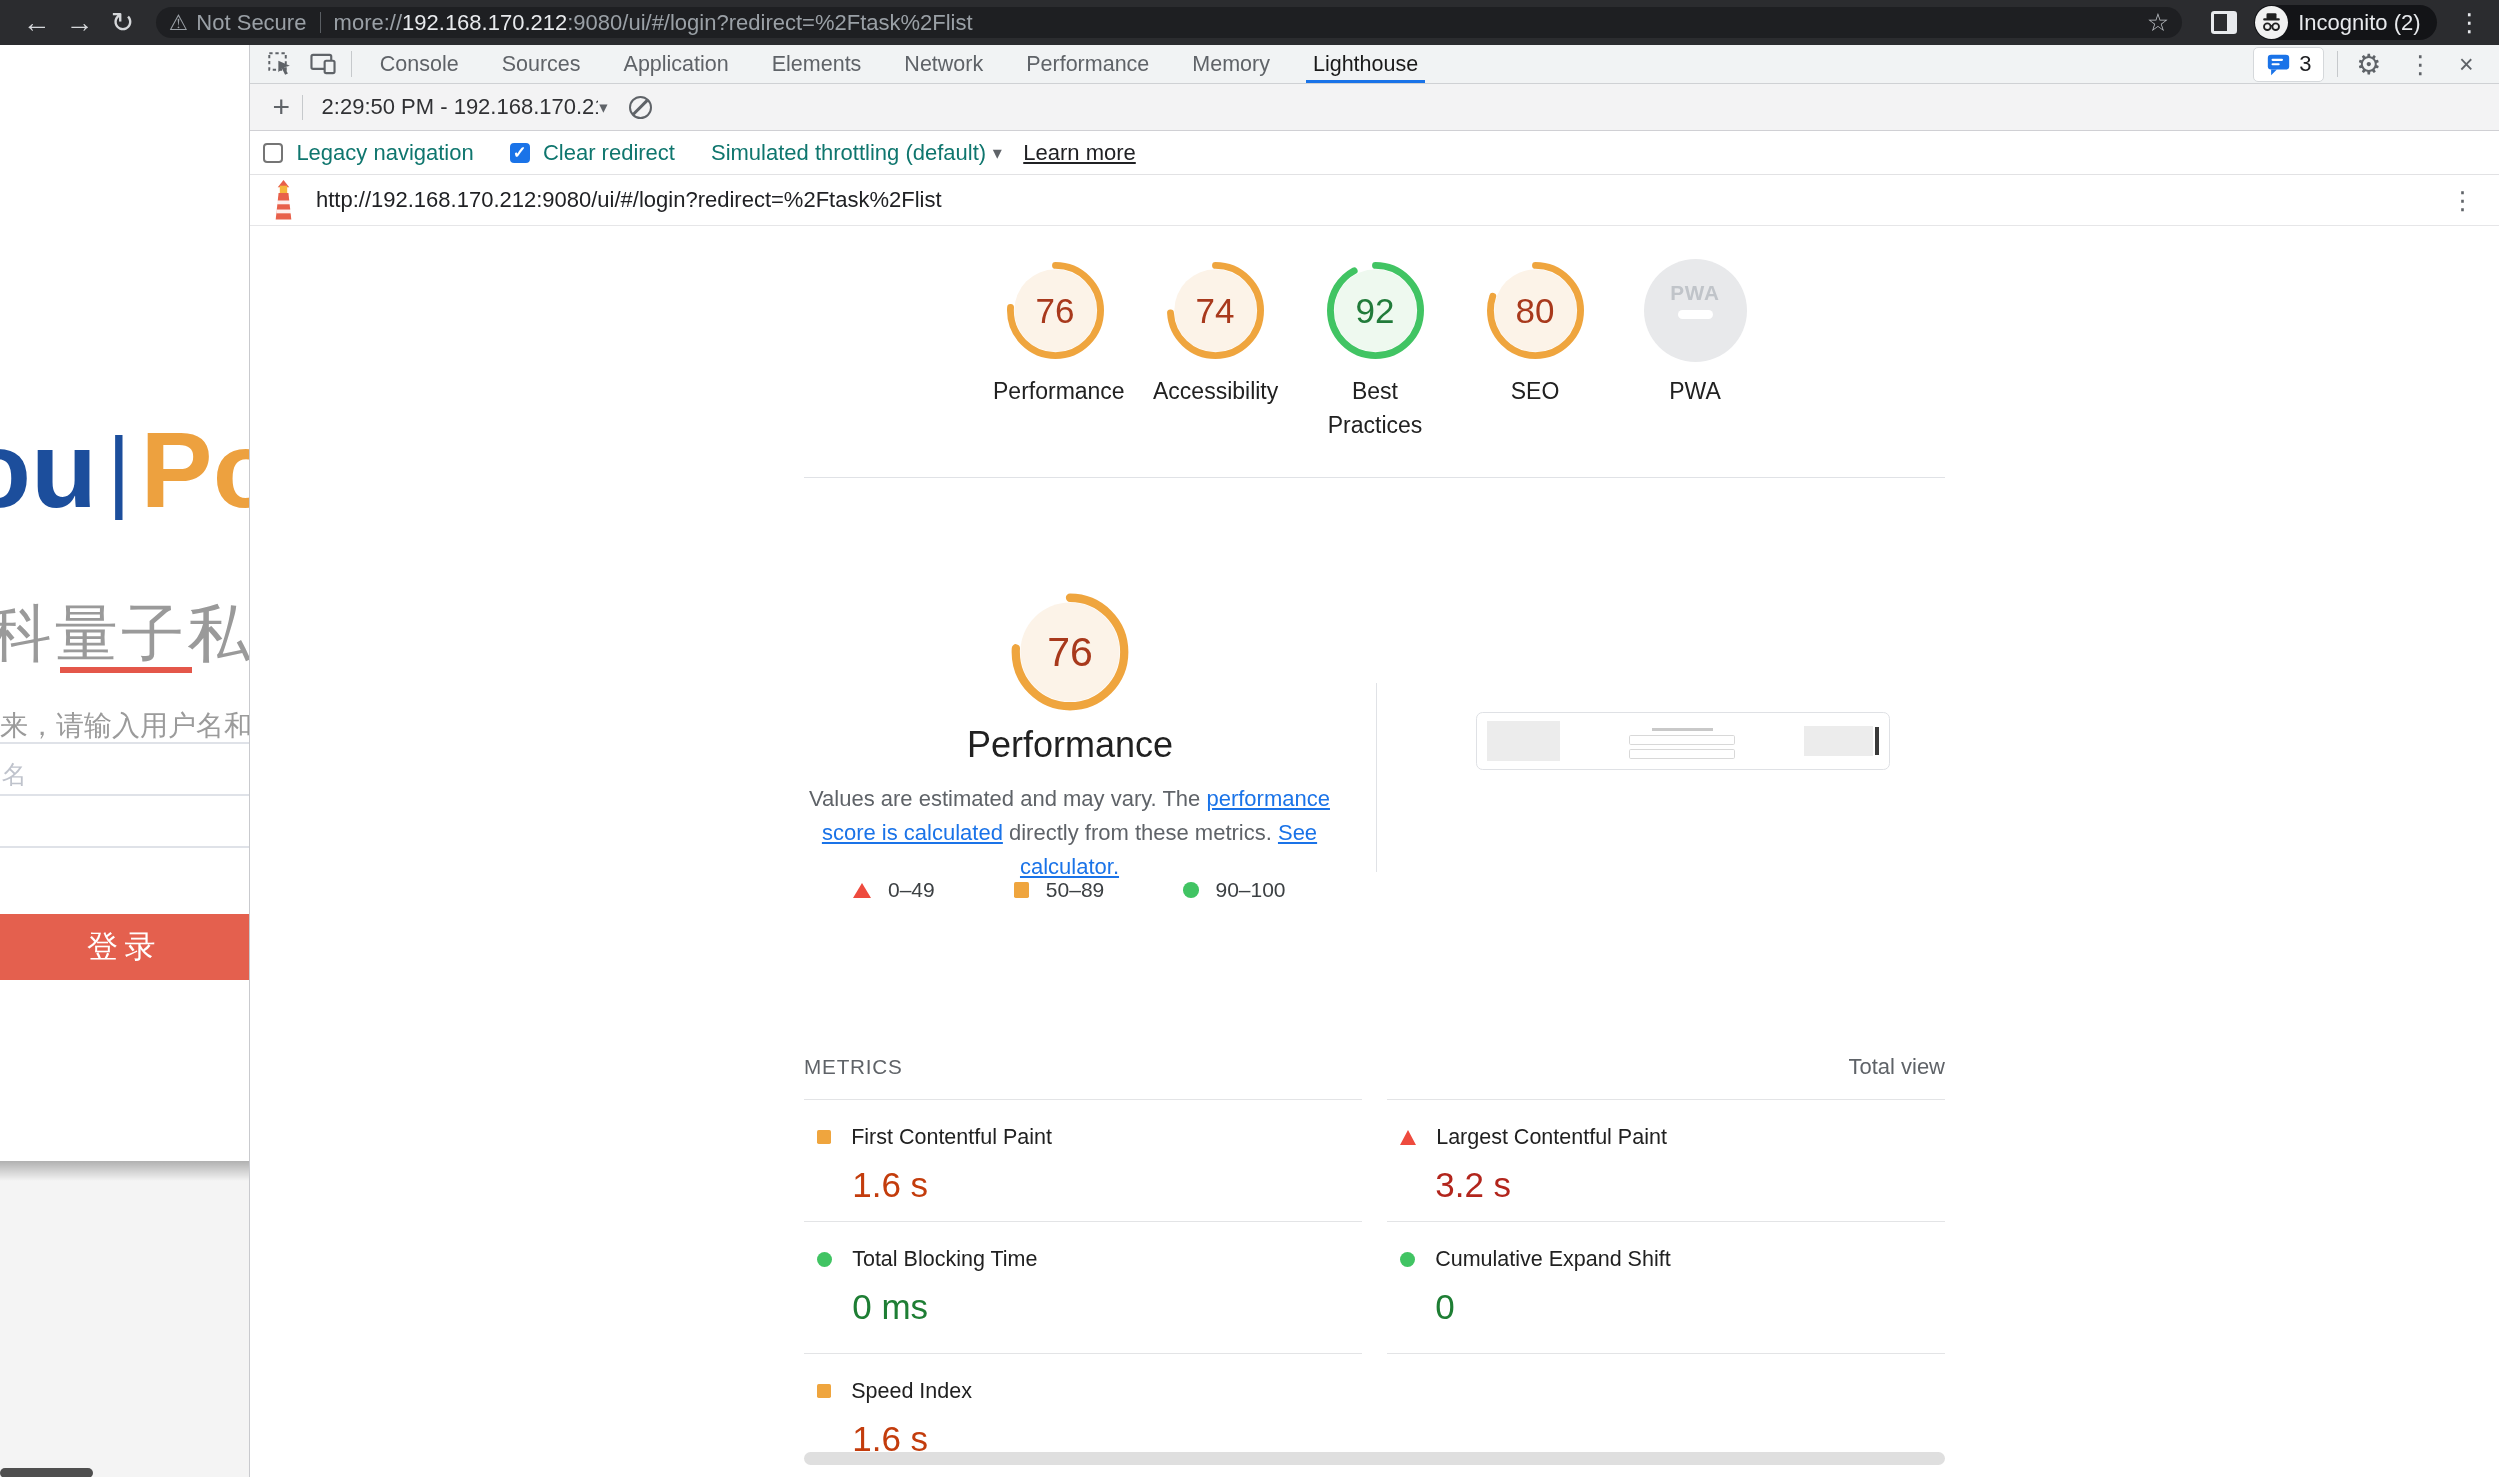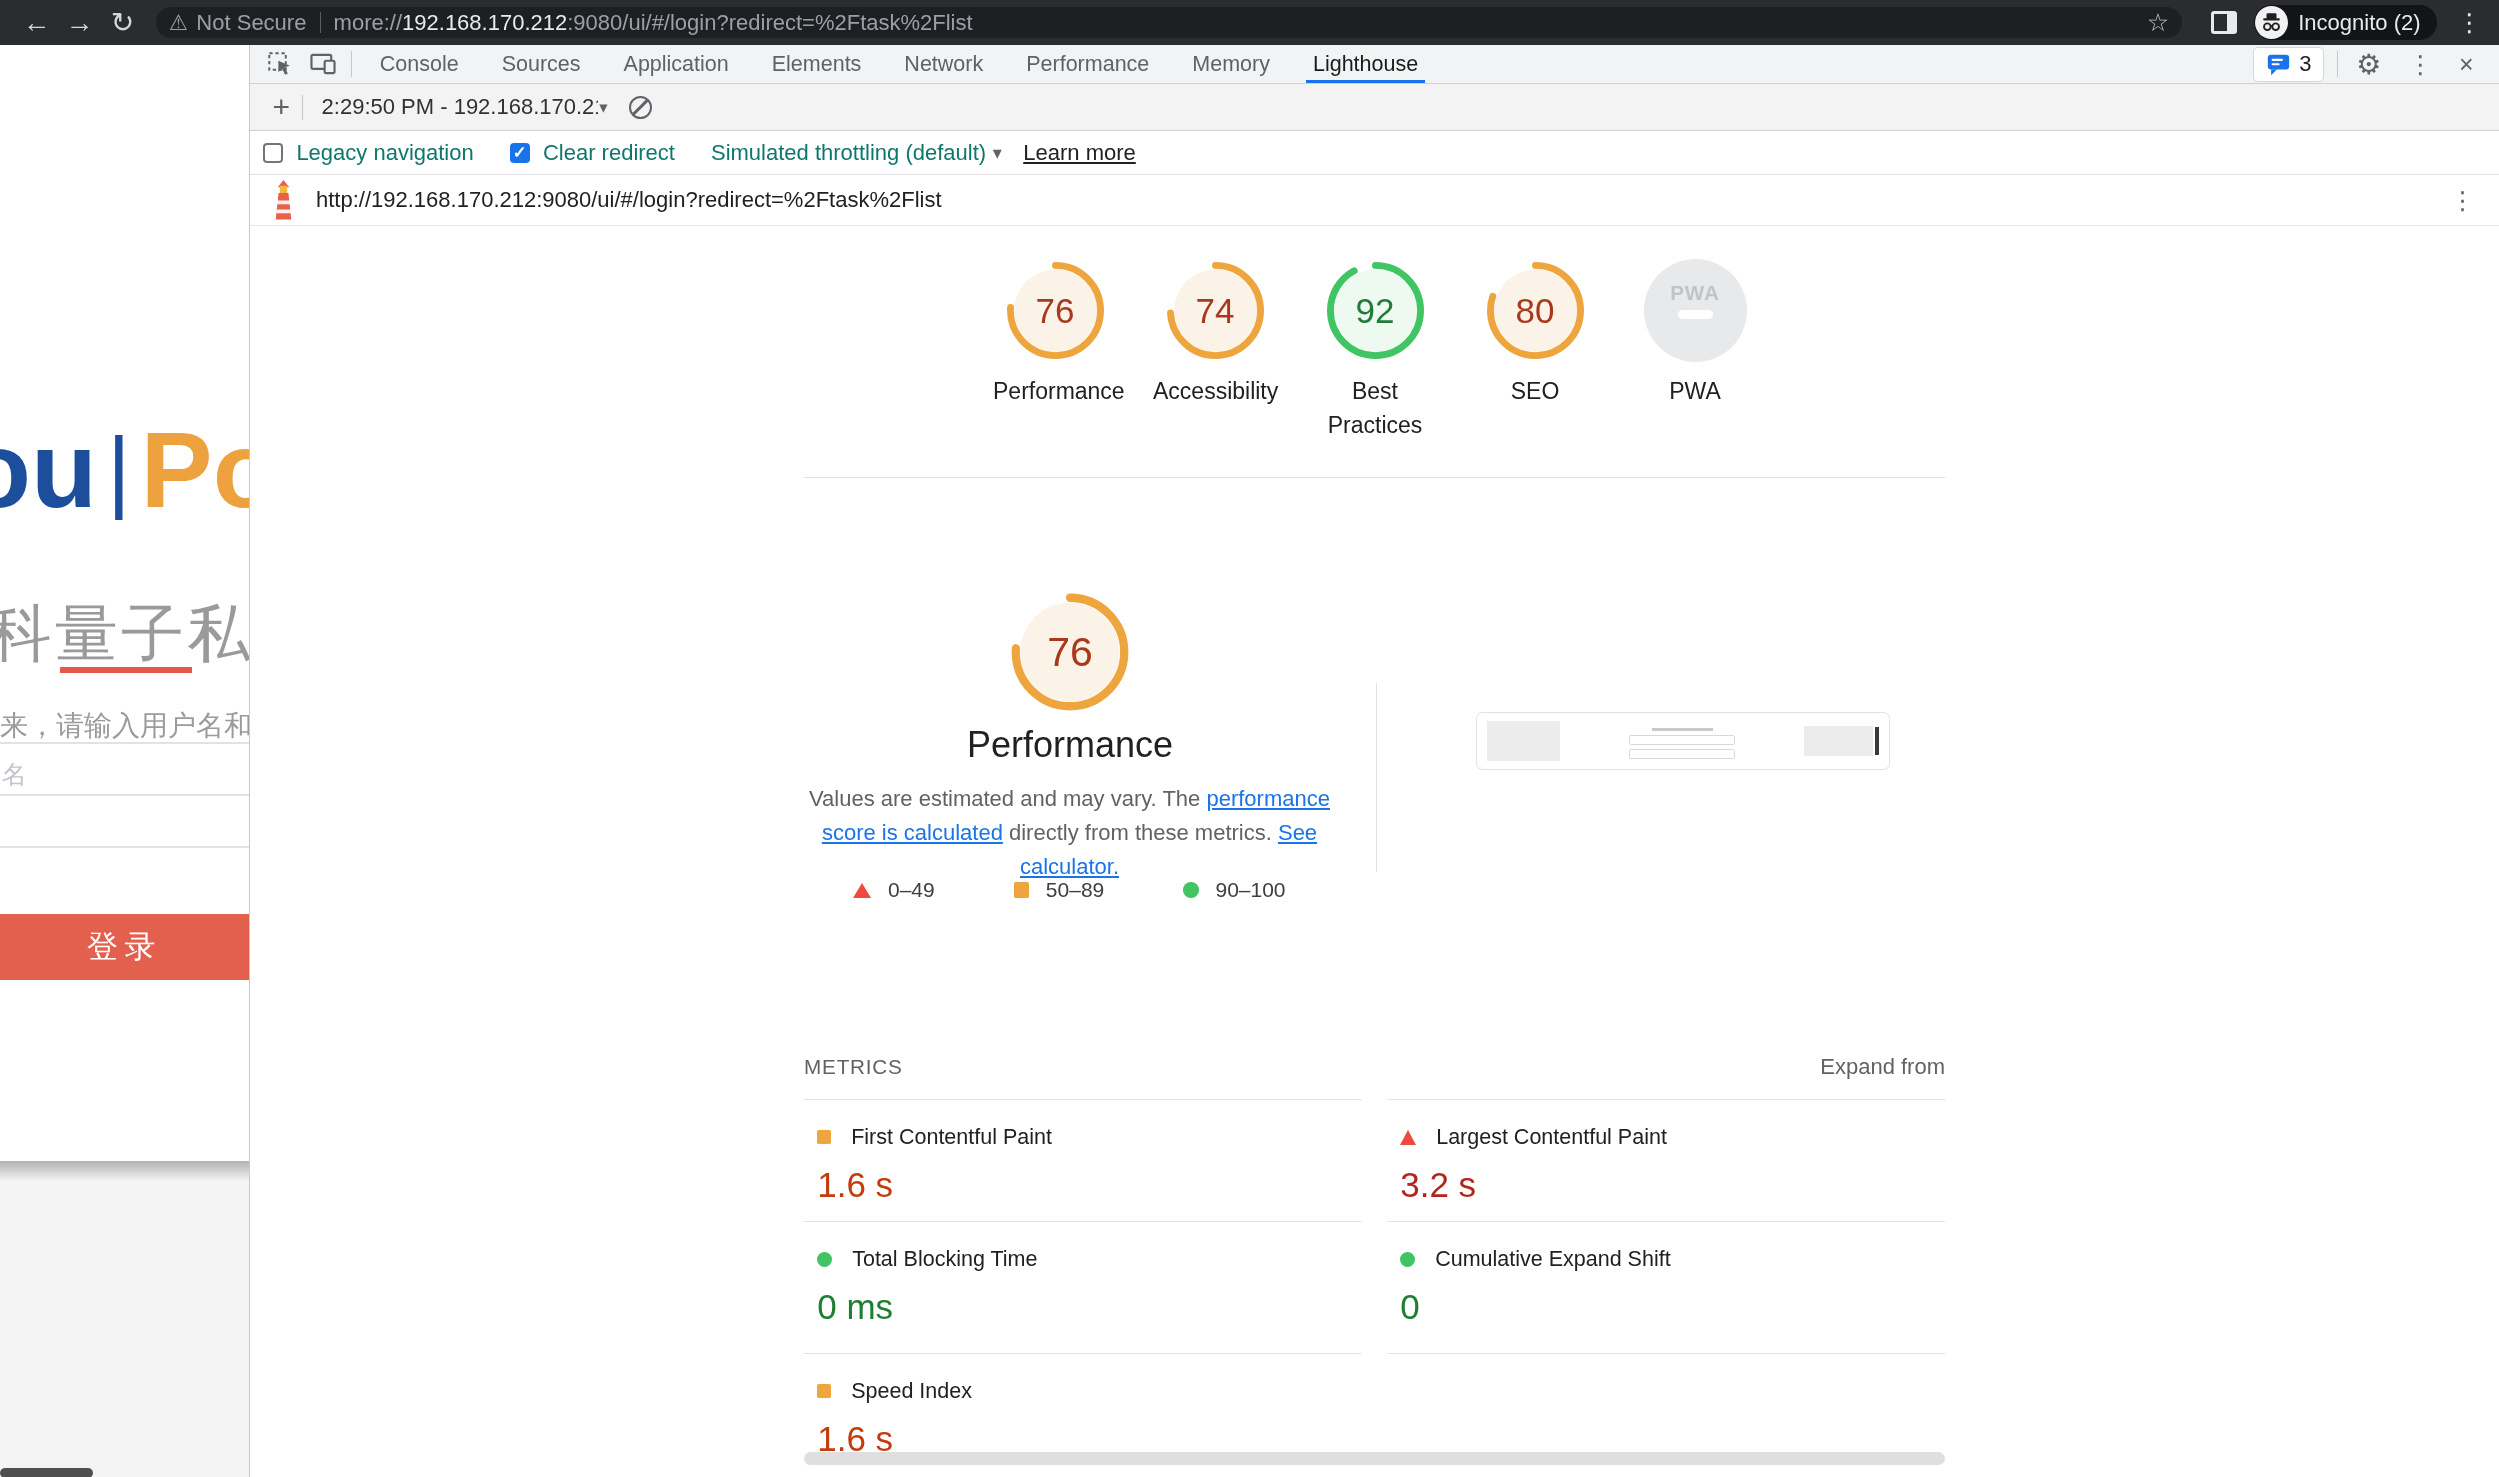--- a/index.html
+++ b/index.html
@@ -116,21 +116,21 @@
   .tb-darkbar { width:4.1px; height:28px; background:#3a3a3a; margin-left:1.7px; }
 
   .metrics { position:absolute; left:554px; top:816px; width:1141px; }
   .metrics-head { display:flex; justify-content:space-between; align-items:center; height:50px; }
   .metrics-title { font-size:20.7px; color:#5f6368; letter-spacing:0.8px; }
   .expand-view { font-size:22px; color:#5f6368; }
   .metrics-grid { margin-top:6.6px; display:grid; grid-template-columns:558px 558px; column-gap:25px; grid-template-rows:122px 132px 134px; }
   .m-cell { border-top:0.8px solid #e3e4e6; padding:25px 0 0 13.2px; }
   .m-row { display:flex; align-items:center; gap:20px; }
   .m-label { font-size:21.5px; color:#212121; }
-  .m-value { margin-top:15px; font-size:35px; }
+  .m-value { margin-top:15px; margin-left:35px; font-size:35px; }
   .ri-average { width:14px; height:14px; background:#efa53e; border-radius:1.7px; flex:none; }
   .ri-fail { width:0; height:0; border-left:8.3px solid transparent; border-right:8.3px solid transparent; border-bottom:15px solid #ee4b3e; flex:none; }
   .ri-pass { width:15px; height:15px; background:#41c463; border-radius:50%; flex:none; }
   .rv-average { color:#c33c0c; } .rv-fail { color:#b2251c; } .rv-pass { color:#1e7e34; }
   .bottom-bar { position:absolute; left:554px; top:1226px; width:1141px; height:13.2px; background:#dfdfdf; border-radius:6.6px; }
 </style>
 </head>
 <body>
 
 <div class="screen">
@@ -346,21 +346,21 @@
           </div>
           <div class="tb-right-wrap">
             <div class="thumb-block tb-right"></div>
             <div class="tb-darkbar"></div>
           </div>
         </div>
 
         <div class="metrics">
           <div class="metrics-head">
             <span class="metrics-title">METRICS</span>
-            <span class="expand-view">Expand from</span>
+            <span class="expand-view">Total view</span>
           </div>
           <div class="metrics-grid">
             <div class="m-cell">
               <div class="m-row">
                   <span class="ri-average"></span>
                   <span class="m-label">First Contentful Paint</span>
                 </div>
               <div class="m-value rv-average">1.6 s</div>
             </div>
             <div class="m-cell">

